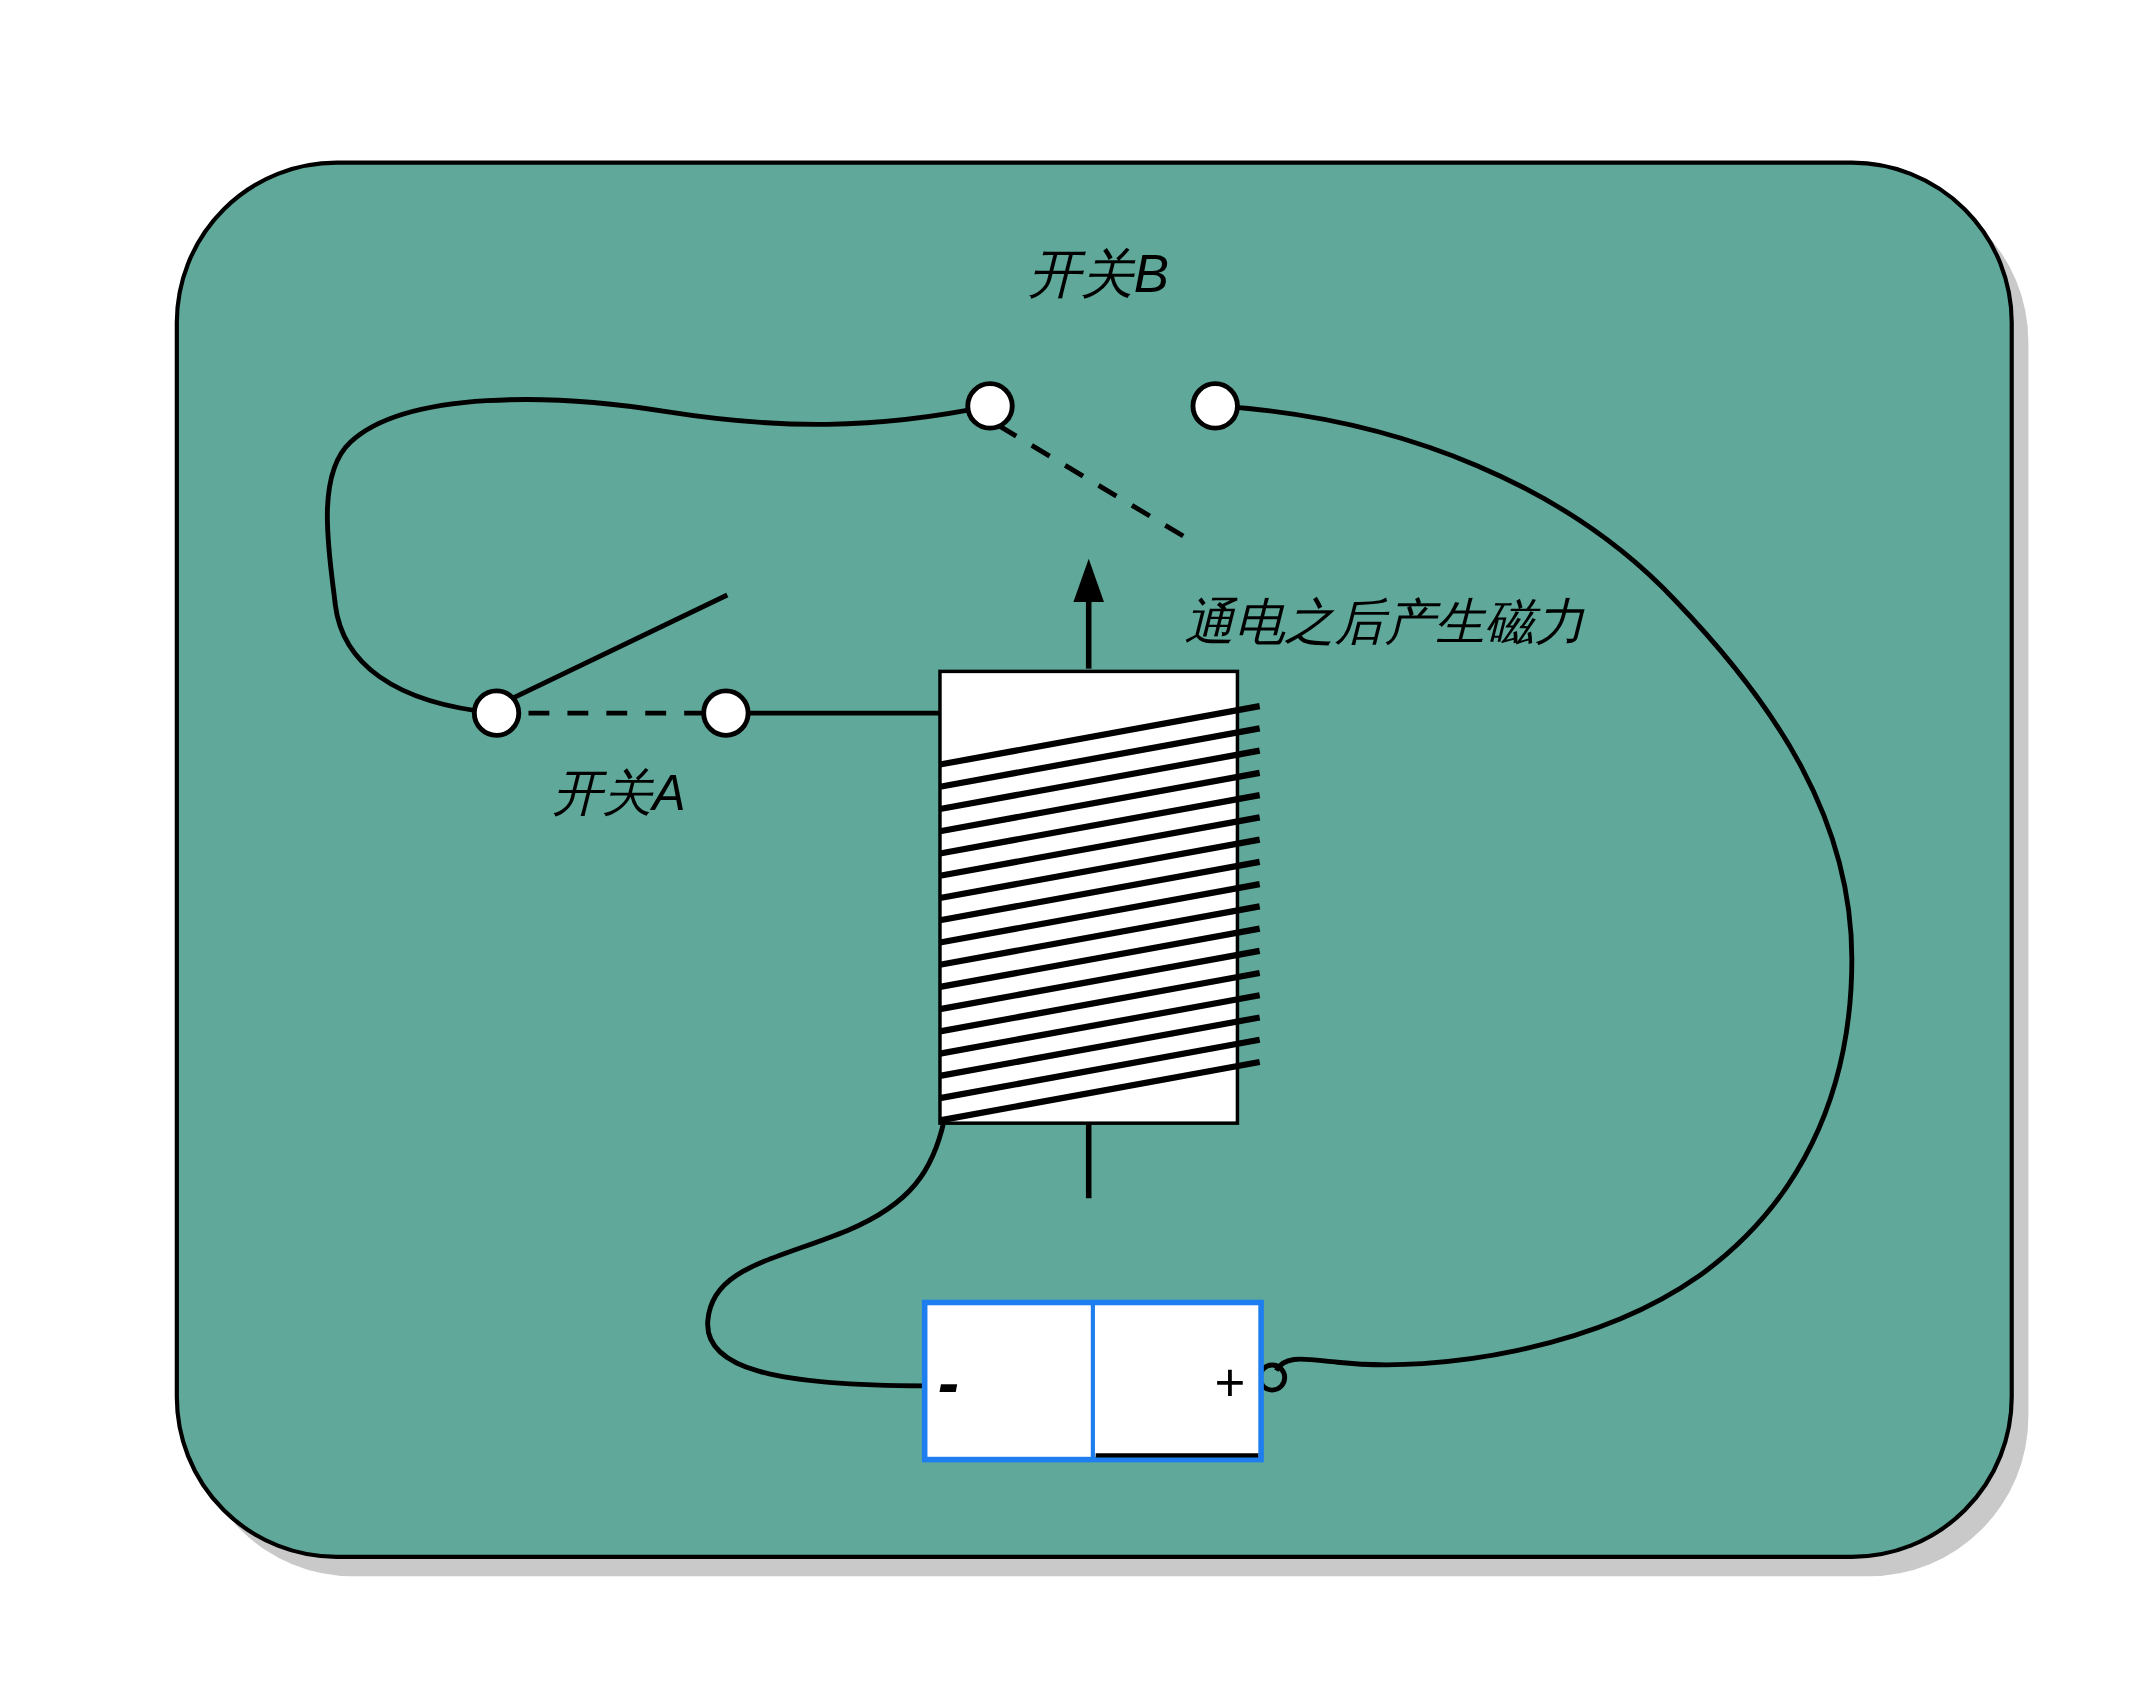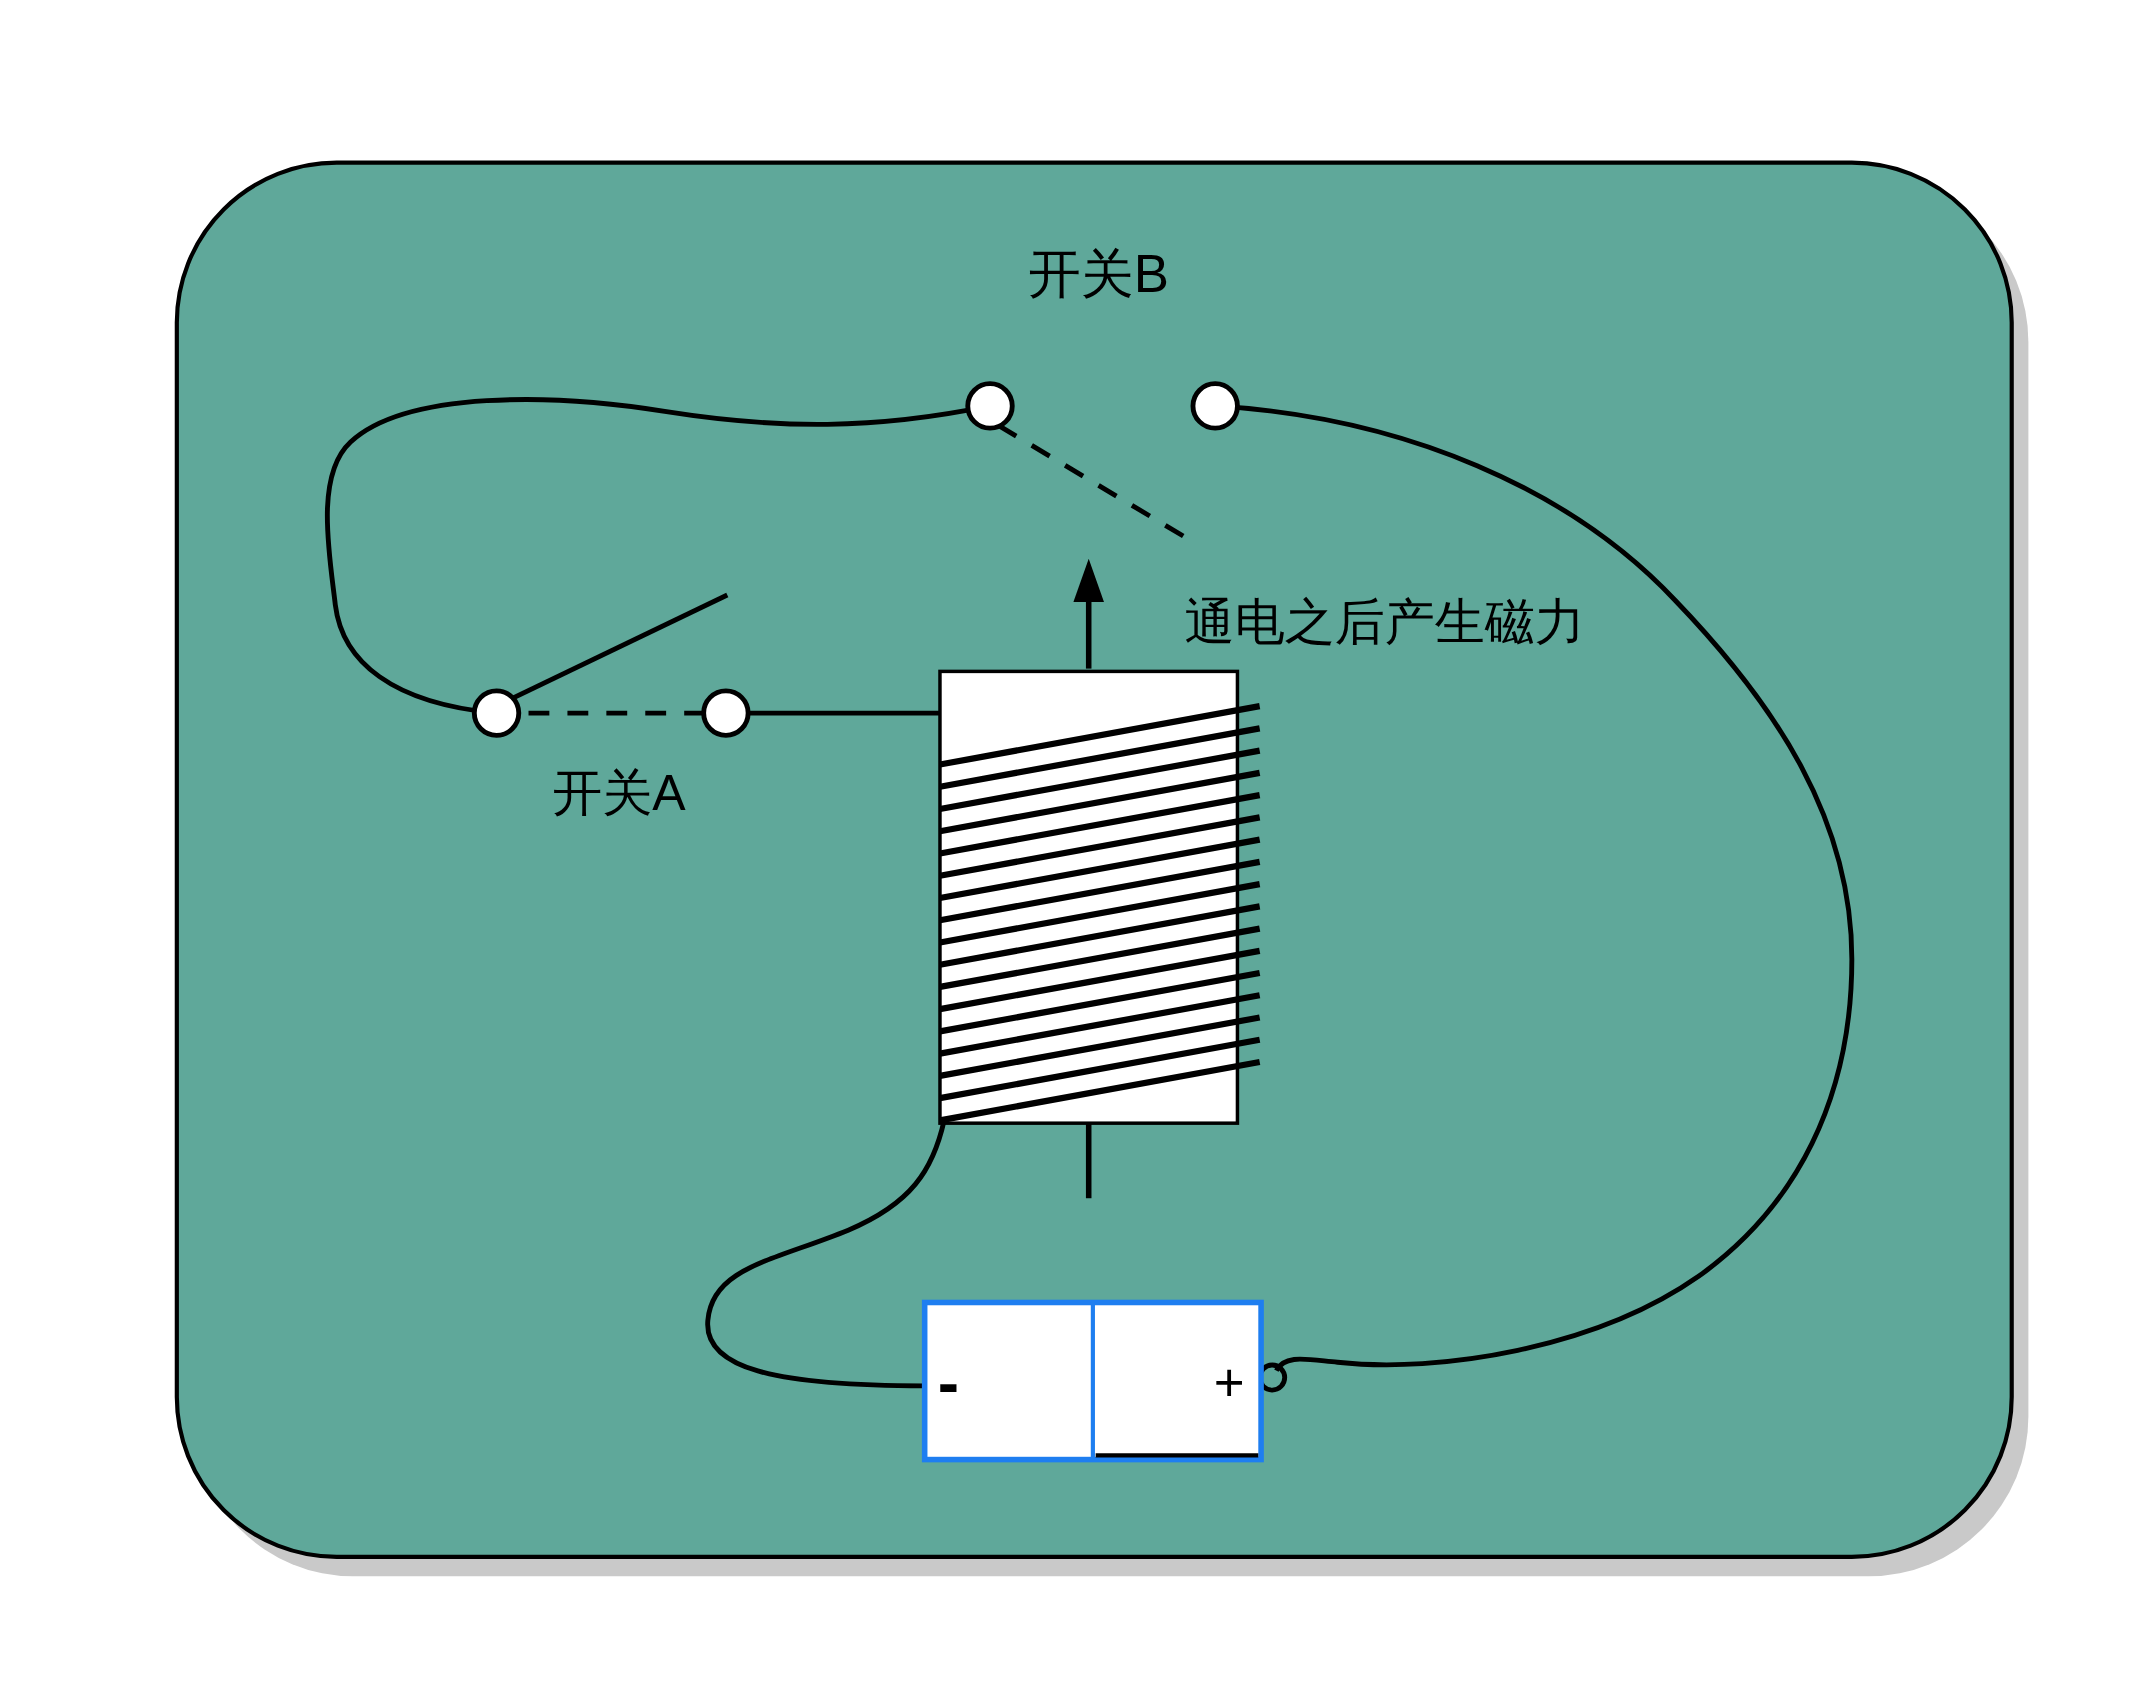--- a/index.html
+++ b/index.html
@@ -8,20 +8,21 @@
     background: #ffffff;
     width: 2151px;
     height: 1707px;
     overflow: hidden;
     font-family: "Liberation Sans", sans-serif;
   }
   .stage {
     position: relative;
     width: 1938px;
     height: 1707px;
+    font-style: italic;
   }
   svg { display: block; }
   text {
     font-family: "Liberation Sans", "DejaVu Sans", sans-serif;
     fill: #000000;
   }
 </style>
 </head>
 <body>
 

